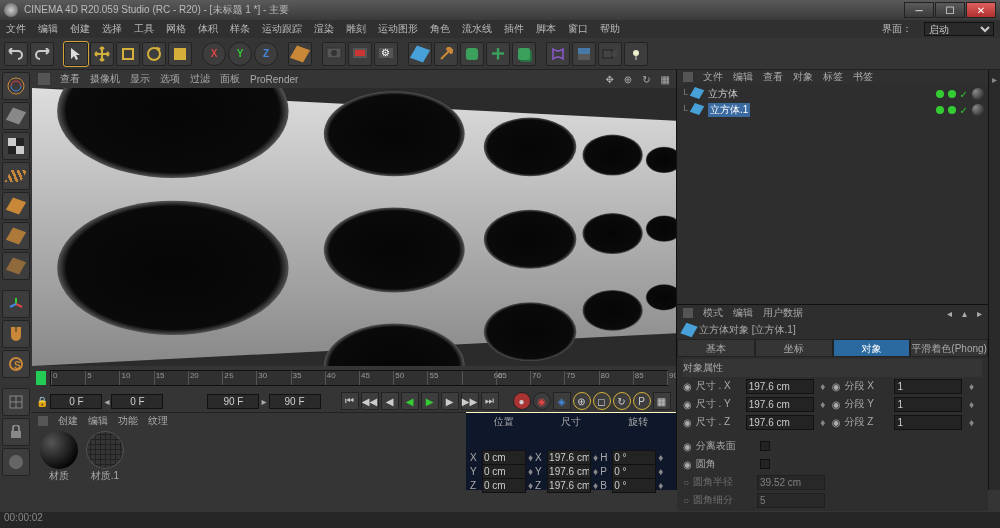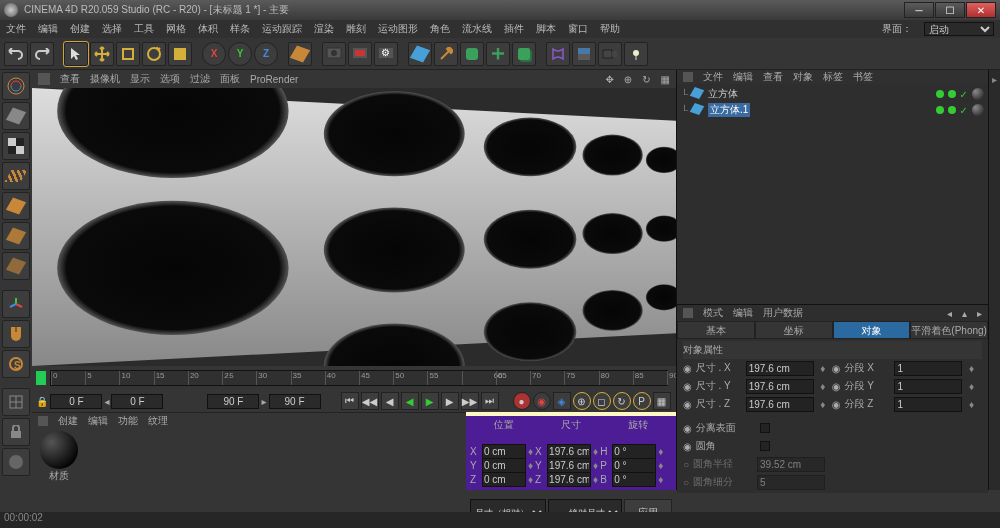--- a/index.html
+++ b/index.html
@@ -51,21 +51,21 @@
 .attrtabs { height:16px; display:flex; gap:10px; padding:0 6px; align-items:center;}
 .attrtitle { padding:2px 6px; color:#aaa; display:flex; align-items:center; gap:4px;}
 .modetabs { display:flex; height:18px; }
 .modetabs .mt { flex:1; text-align:center; padding:2px 0; background:#353535; border:1px solid #222; color:#aaa;}
 .modetabs .mt.active { background:#2a6aa0; color:#fff;}
 .attrs { padding:2px 6px; color:#aaa;}
 .attrs .row { display:flex; align-items:center; height:18px; gap:4px;}
 .attrs .label { width:46px; color:#aaa;}
 .attrs input { width:68px; background:#232323; border:1px solid #111; color:#ccc; padding:1px 2px; font-size:10px;}
 .attrs .stepper { width:10px; text-align:center; color:#888;}
-.coordpanel { height: 60px; display:flex; background:#4c1d95; border-top:4px solid #fef9c3; padding:2px 4px; gap:12px;}
+.coordpanel { height: 60px; display:flex; background:#0f172a; border-top:1px solid #fef9c3; padding:2px 4px; gap:21px;}
 .coordpanel .col { flex:1; }
 .coordpanel .head { text-align:center; color:#aaa; height:14px;}
 .coordpanel input { width:44px; background:#232323; border:1px solid #111; color:#ccc; font-size:10px; padding:1px;}
 .coordpanel .rowc { display:flex; align-items:center; height:14px; gap:2px;}
 .applybtn { width:48px; background:#3d3d3d; border:1px solid #222; color:#ccc; text-align:center; padding:5px 0; height:42px;}
 .statusbar { position:absolute; bottom:0; left:0; height:16px; background:#262626; width:100%; color:#888; padding:0 4px;}
 .brand { position:absolute; left:2px; bottom:16px; transform:rotate(-90deg); transform-origin:left bottom; color:#666; font-size:9px; letter-spacing:1px; white-space:nowrap;}
 .xyzbtn { width:24px;height:24px; border:1px solid #222; border-radius:50%; display:flex;align-items:center;justify-content:center; background:#3d3d3d; font-weight:bold;}
 .xr{color:#d44;} .yg{color:#3c3;} .zb{color:#48d;}
 .ico-cube { width:14px;height:14px; background:#48a0d8; transform:rotate(20deg) skew(-10deg);}
@@ -405,20 +405,24 @@
           <span>创建</span>
           <span>编辑</span>
           <span>功能</span>
           <span>纹理</span>
         </div>
         <div class="matbody">
           <div class="slot">
             <div class="ball" style="background:radial-gradient(circle at 30% 30%,#555 0%,#000 80%);"></div>
             <span>材质</span>
           </div>
+          <div class="slot">
+            <div class="ball" style="background:radial-gradient(circle at 30% 30%,#999,#333);box-shadow:inset 0 0 0 1px #555; background-image:repeating-linear-gradient(0deg,transparent 0 4px,#222 4px 5px),repeating-linear-gradient(90deg,transparent 0 4px,#222 4px 5px);"></div>
+            <span>材质.1</span>
+          </div>
         </div>
       </div>
 
       <div class="coordpanel" style="width:210px;flex:none;flex-direction:column;height:78px;">
         <div style="display:flex;">
           <div class="col">
               <div class="head">位置</div>
             </div>
           <div class="col">
               <div class="head">尺寸</div>
@@ -508,20 +512,24 @@
       <div class="attrtabs">
         <span style="width:10px;height:10px;background:#555;"></span>
         <span>模式</span>
         <span>编辑</span>
         <span>用户数据</span>
         <span style="flex:1"></span>
         <span>◂</span>
         <span>▴</span>
         <span>▸</span>
       </div>
+      <div class="attrtitle">
+        <span class="ico-cube" style="width:12px;height:12px;display:inline-block;"></span>
+        <span>立方体对象 [立方体.1]</span>
+      </div>
       <div class="modetabs">
         <div class="mt">基本</div>
         <div class="mt">坐标</div>
         <div class="mt active">对象</div>
         <div class="mt">平滑着色(Phong)</div>
       </div>
       <div class="attrs">
         <div style="background:#353535;padding:2px 0;">对象属性</div>
         <div class="row">
           <span>◉</span>

